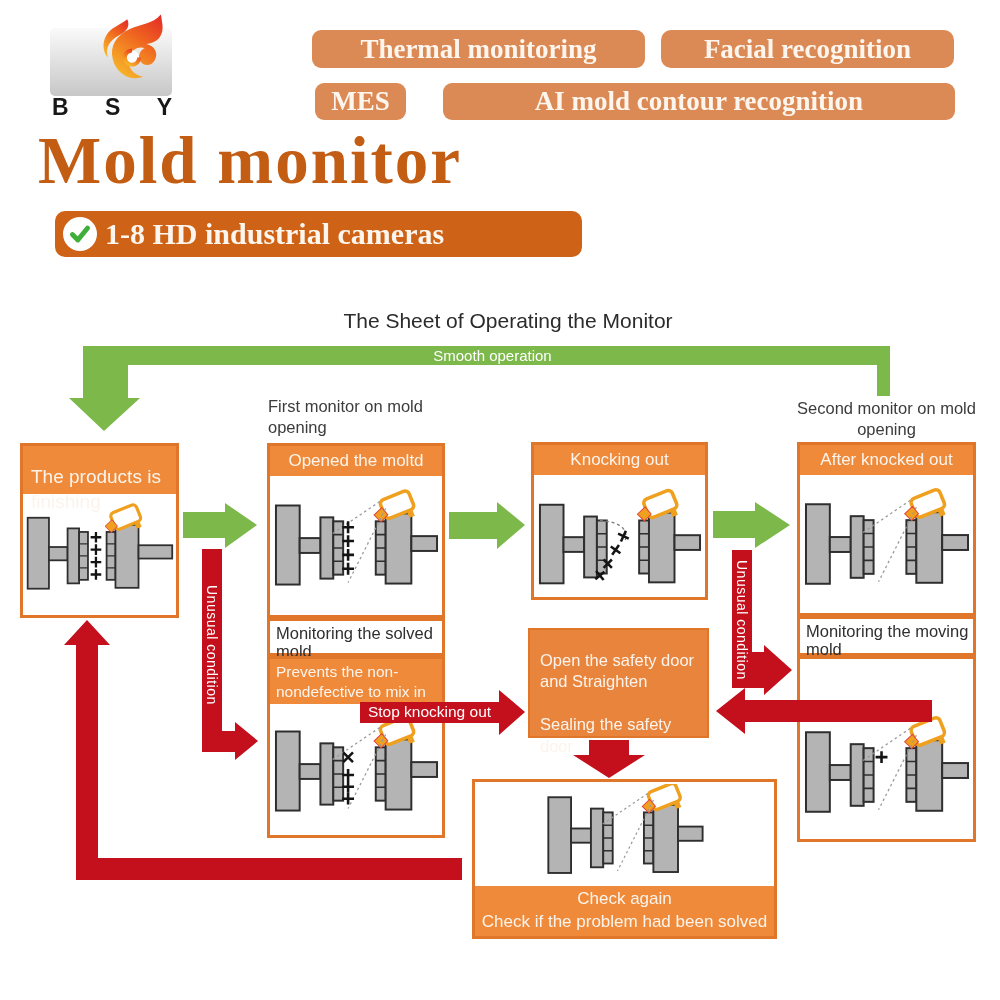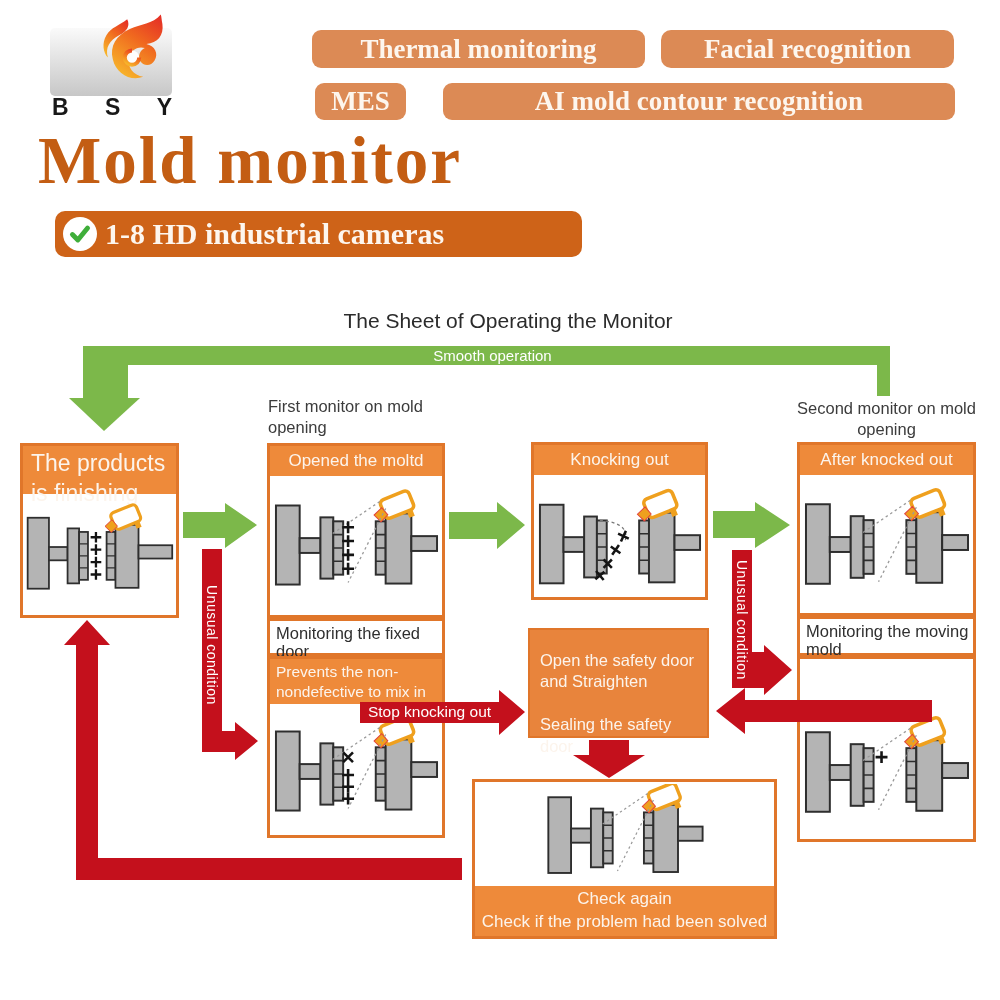--- a/index.html
+++ b/index.html
@@ -23,21 +23,21 @@
             color:#fdf6ee;font-family:"Liberation Serif",serif;font-weight:bold;font-size:30px;
             display:flex;align-items:center;gap:8px;padding-left:8px;box-sizing:border-box;}
   .check-circle{width:34px;height:34px;border-radius:50%;background:#ffffff;flex:0 0 auto;
                 display:flex;align-items:center;justify-content:center;}
 
   
   .flow-title{left:0;top:309px;width:1000px;text-align:center;color:#2b2b2b;font-size:21px;margin-left:8px;}
   .obox{border:3px solid #e0762a;background:#ffffff;box-sizing:border-box;z-index:2;}
   .ohead{background:#ee8a3a;color:#fcf4ec;box-sizing:border-box;}
   .ohead.center{display:flex;align-items:center;justify-content:center;font-size:17px;}
-  .ohead.left{padding:3px 8px;font-size:23px;line-height:1.3;}
+  .ohead.left{padding:19px 8px;font-size:19px;line-height:1.3;}
   .strip-text{color:#2f2f2f;font-size:16.5px;line-height:1.08;padding:4px 0 0 6px;box-sizing:border-box;}
   .ofill{background:#e8843c;border:2px solid #e0762a;color:#fcf4ec;box-sizing:border-box;z-index:2;
          font-size:16.5px;line-height:1.3;padding:20px 10px;white-space:pre-line;}
   .side-label{color:#3c3c3c;font-size:16.5px;line-height:1.25;z-index:2;}
   .arrow-label{color:#ffffff;z-index:6;display:flex;align-items:center;justify-content:center;}
   .vlabel{writing-mode:vertical-rl;font-size:14px;letter-spacing:0.5px;}
   .illus{z-index:2;}
   svg{display:block;}
   .footer-band{position:absolute;left:0;right:0;bottom:0;height:50px;background:#ee8a3a;
                color:#fcf4ec;text-align:center;font-size:17px;line-height:1.35;padding-top:2px;
@@ -170,21 +170,21 @@
           <path d="M114 17 L76 92" stroke="#9a9a9a" stroke-width="1.3" stroke-dasharray="2.5 3" fill="none"></path>
           <path transform="rotate(0 76 36)" d="M70 36 h12 M76 30 v12" stroke="#141414" stroke-width="2.6" fill="none"></path>
           <path transform="rotate(0 76 50)" d="M70 50 h12 M76 44 v12" stroke="#141414" stroke-width="2.6" fill="none"></path>
           <path transform="rotate(0 76 64)" d="M70 64 h12 M76 58 v12" stroke="#141414" stroke-width="2.6" fill="none"></path>
           <path transform="rotate(0 76 78)" d="M70 78 h12 M76 72 v12" stroke="#141414" stroke-width="2.6" fill="none"></path>
         </svg>
       </div>
   </div>
 
   <div class="abs obox" style="left:267px;top:618px;width:178px;height:38px;">
-    <div class="strip-text">Monitoring the fixed door</div>
+    <div class="strip-text">Monitoring the solved mold</div>
   </div>
 
   <div class="abs obox" style="left:267px;top:656px;width:178px;height:182px;">
     <div class="ohead left" style="height:45px;font-size:15.5px;padding:3px 6px;">Prevents the non-nondefective to mix in</div>
     <div class="illus abs" style="left:3px;top:52px;width:166px;height:124px;">
         <svg viewBox="0 0 168 112" width="100%" height="100%" preserveAspectRatio="xMidYMid meet">
           <rect x="3" y="14" width="24" height="80" fill="#b4b4b4" stroke="#2e2e2e" stroke-width="2"></rect>
           <rect x="27" y="47" width="21" height="15" fill="#b4b4b4" stroke="#2e2e2e" stroke-width="2"></rect>
           <rect x="48" y="26" width="13" height="62" fill="#b4b4b4" stroke="#2e2e2e" stroke-width="2"></rect>
           <rect x="61" y="30" width="10" height="54" fill="#b4b4b4" stroke="#2e2e2e" stroke-width="2"></rect>

